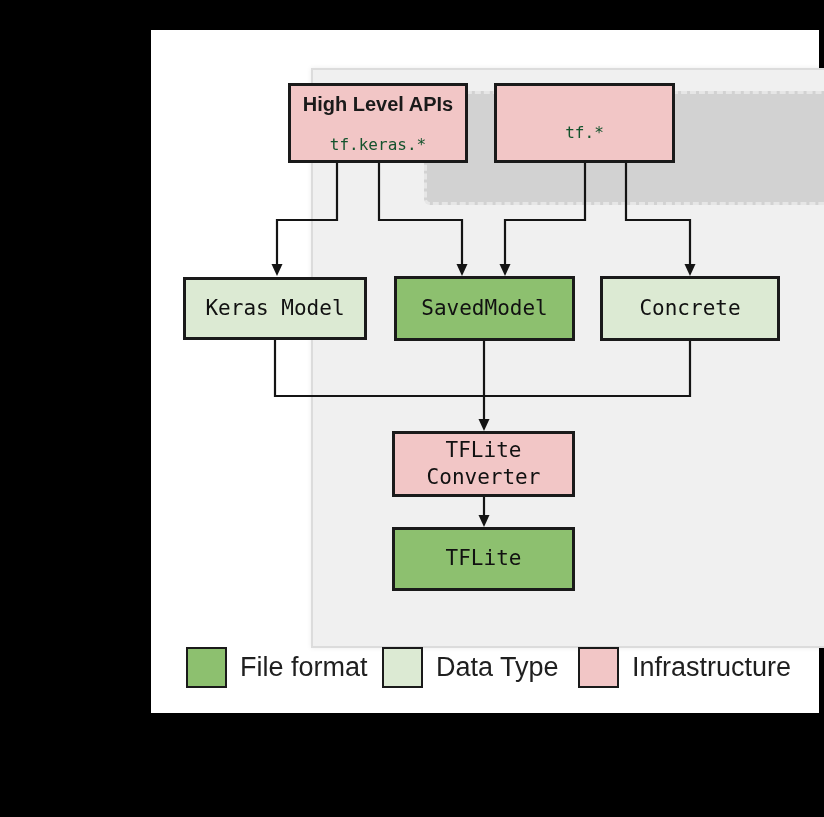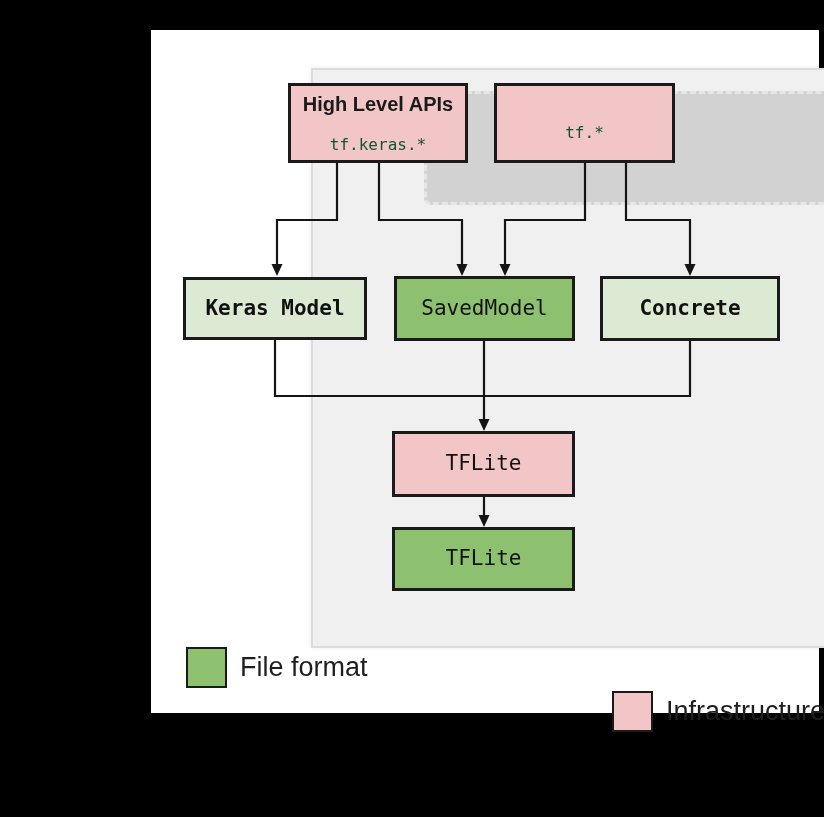--- a/index.html
+++ b/index.html
@@ -38,23 +38,23 @@
     display: flex; flex-direction: column;
     align-items: center; justify-content: center;
     text-align: center;
   }
   .type-infrastructure { background: #f2c6c6; }
   .type-file-format   { background: #8dc06f; align-items: center; }
   .type-data-type     { background: #dcead3; }
 
   .node-high       { left: 288px; top: 83px;  width: 180px; height: 80px; }
   .node-low        { left: 494px; top: 83px;  width: 181px; height: 80px; }
-  .node-keras      { left: 183px; top: 277px; width: 184px; height: 63px; font-weight: bold; }
+  .node-keras      { left: 183px; top: 277px; width: 184px; height: 63px; }
   .node-saved      { left: 394px; top: 276px; width: 181px; height: 65px; }
-  .node-concrete   { left: 600px; top: 276px; width: 180px; height: 65px; font-weight: bold; }
+  .node-concrete   { left: 600px; top: 276px; width: 180px; height: 65px; }
   .node-converter  { left: 392px; top: 431px; width: 183px; height: 66px; }
   .node-flatbuffer { left: 392px; top: 527px; width: 183px; height: 64px; }
 
   .api-title {
     font-size: 20px; font-weight: 600; color: #1a1a1a;
     font-family: "Liberation Sans", sans-serif;
     line-height: 1.2;
   }
   .api-code {
     margin-top: 19px;
@@ -76,21 +76,21 @@
     fill: none; stroke: #141414; stroke-width: 2.2px;
   }
   svg.wires polygon { fill: #141414; stroke: none; }
 
   .legend-item {
     position: absolute; top: 647px;
     display: flex; align-items: center; gap: 13px;
   }
   .legend-item-1 { left: 186px; }
   .legend-item-2 { left: 382px; }
-  .legend-item-3 { left: 612px; margin-top: 44px; }
+  .legend-item-3 { left: 578px; }
   .swatch {
     width: 41px; height: 41px;
     border: 2.5px solid #1a1a1a;
     box-sizing: border-box;
     flex: 0 0 auto;
   }
   .legend-label {
     font-size: 27px; color: #1f1f1f;
     white-space: nowrap;
     font-family: "Liberation Sans", sans-serif;
@@ -144,27 +144,32 @@
   <div class="node node-saved type-file-format" style="background-color: rgb(141, 192, 111);">
     <div class="mono-label">SavedModel</div>
   </div>
 
   <div class="node node-concrete type-data-type" style="background-color: rgb(220, 234, 211);">
     <div class="mono-label">Concrete</div>
   </div>
 
   <div class="node node-converter type-infrastructure" style="background-color: rgb(242, 198, 198);">
     <div class="mono-label">TFLite</div>
+    <div class="mono-label">Converter</div>
   </div>
 
   <div class="node node-flatbuffer type-file-format" style="background-color: rgb(141, 192, 111);">
     <div class="mono-label">TFLite</div>
   </div>
 
   <div class="legend-item legend-item-1">
     <div class="swatch" style="background-color: rgb(141, 192, 111);"></div>
     <div class="legend-label">File format</div>
   </div>
+  <div class="legend-item legend-item-2">
+    <div class="swatch" style="background-color: rgb(220, 234, 211);"></div>
+    <div class="legend-label">Data Type</div>
+  </div>
   <div class="legend-item legend-item-3">
     <div class="swatch" style="background-color: rgb(242, 198, 198);"></div>
     <div class="legend-label">Infrastructure</div>
   </div>
 </div>
 
 </body></html>

